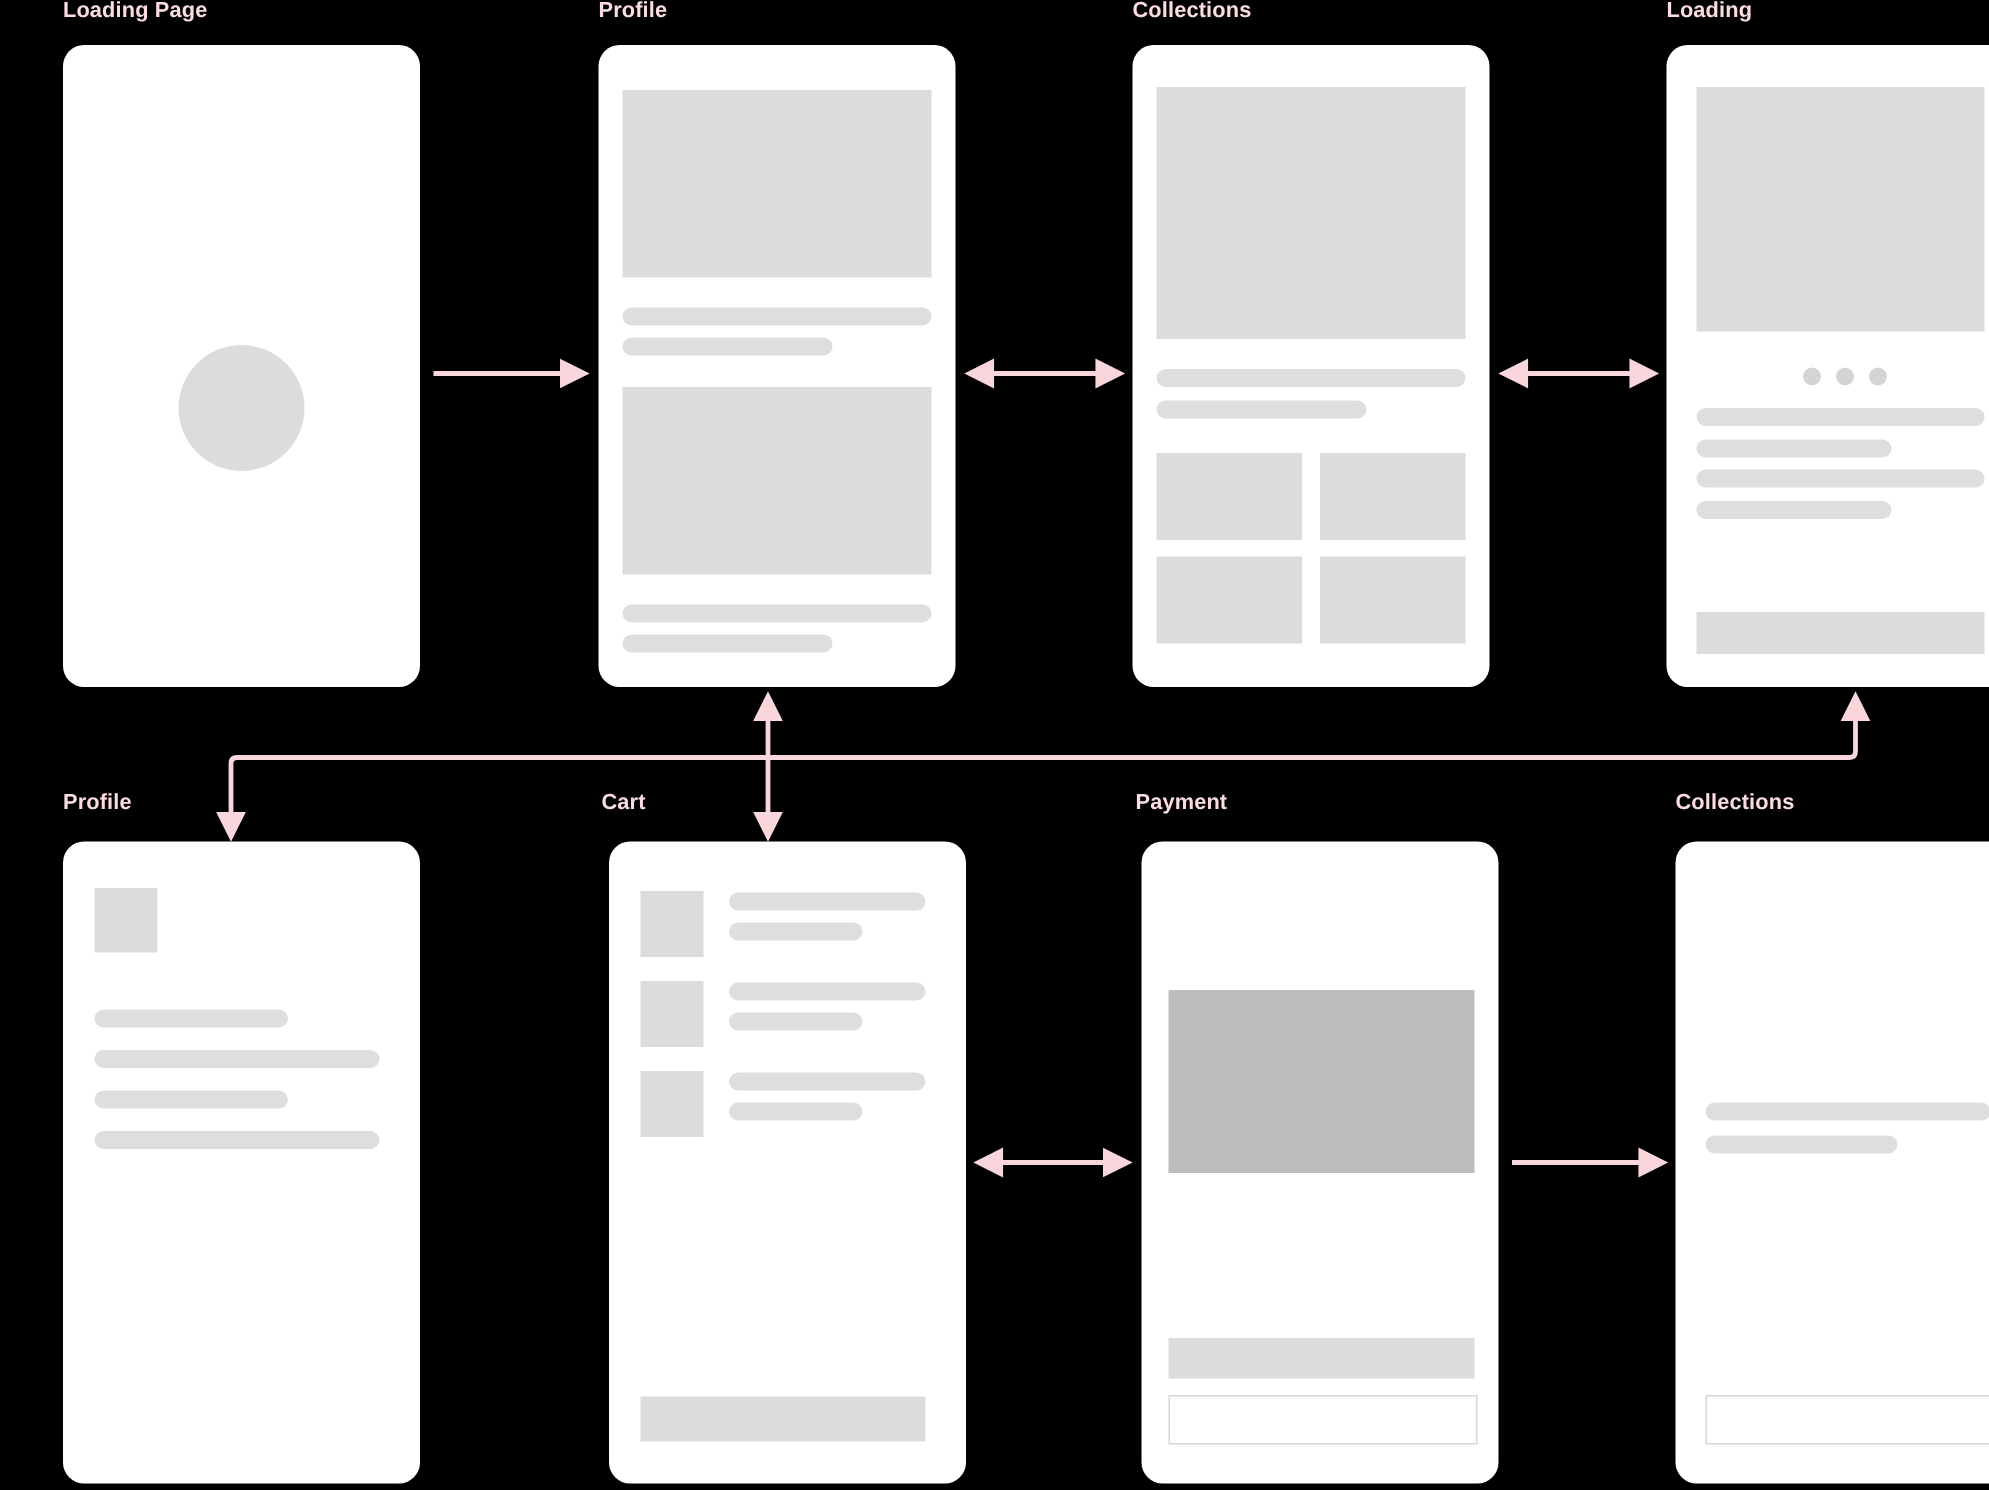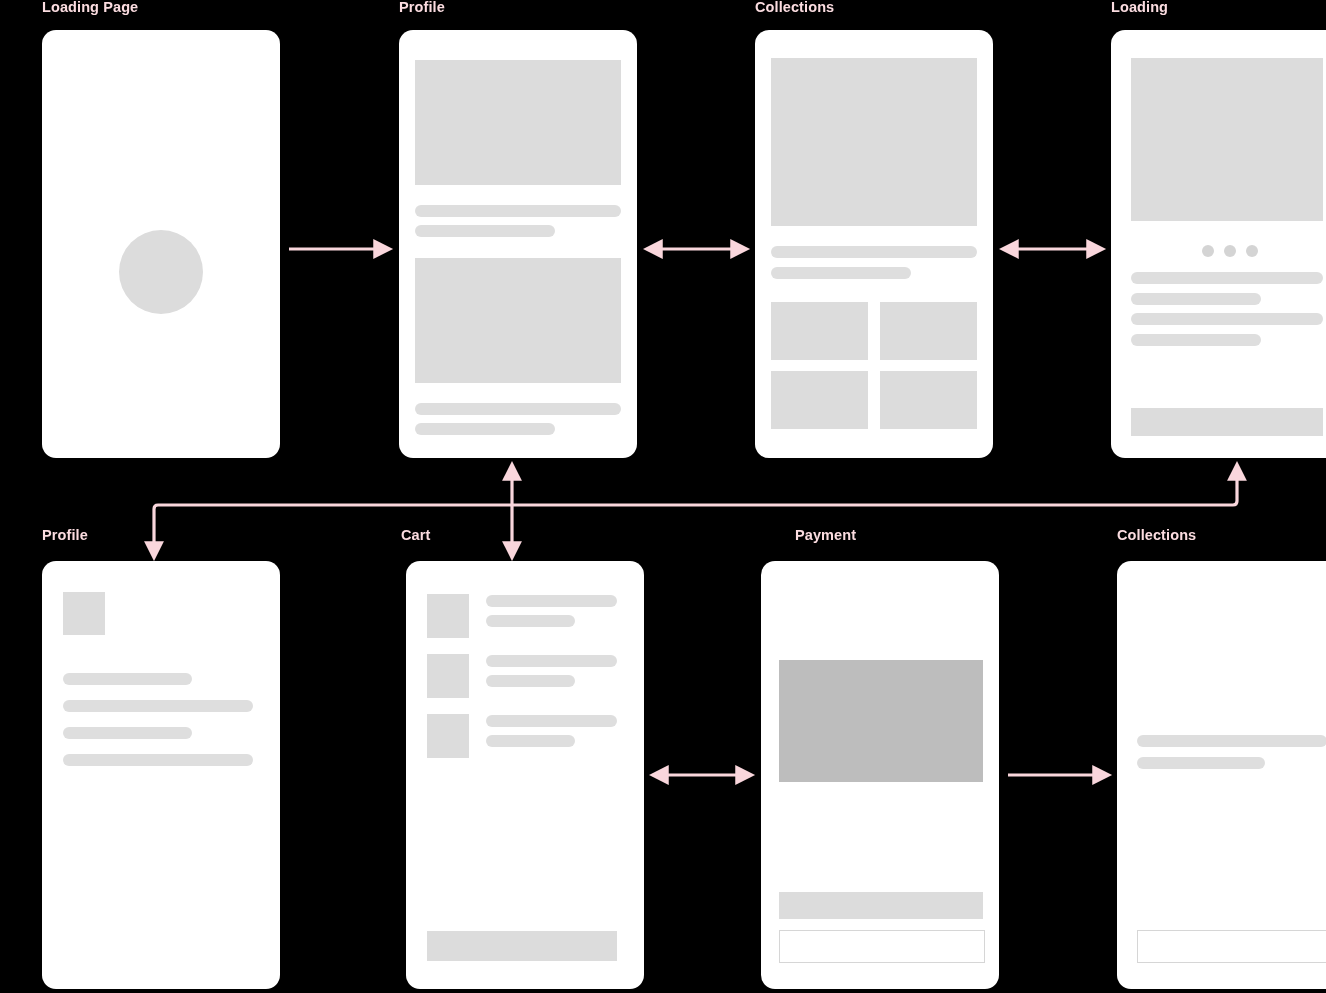--- a/index.html
+++ b/index.html
@@ -43,21 +43,21 @@
 
 <div id="stage">
 
   <div class="scr-label" style="left:6px;top:0px;">Loading Page</div>
   <div class="scr-label" style="left:363px;top:0px;">Profile</div>
   <div class="scr-label" style="left:719px;top:0px;">Collections</div>
   <div class="scr-label" style="left:1075px;top:0px;">Loading</div>
 
   <div class="scr-label" style="left:6px;top:528px;">Profile</div>
   <div class="scr-label" style="left:365px;top:528px;">Cart</div>
-  <div class="scr-label" style="left:759px;top:528px;">Payment</div>
+  <div class="scr-label" style="left:721px;top:528px;">Payment</div>
   <div class="scr-label" style="left:1081px;top:528px;">Collections</div>
 
   <div class="phone" style="left:6px;top:30px;width:238px;height:428px;">
     <div class="inner">
       <div class="circle" style="left:77px;top:200px;width:84px;height:84px;"></div>
     </div>
   </div>
 
   <div class="phone" style="left:363px;top:30px;width:238px;height:428px;">
     <div class="inner">

